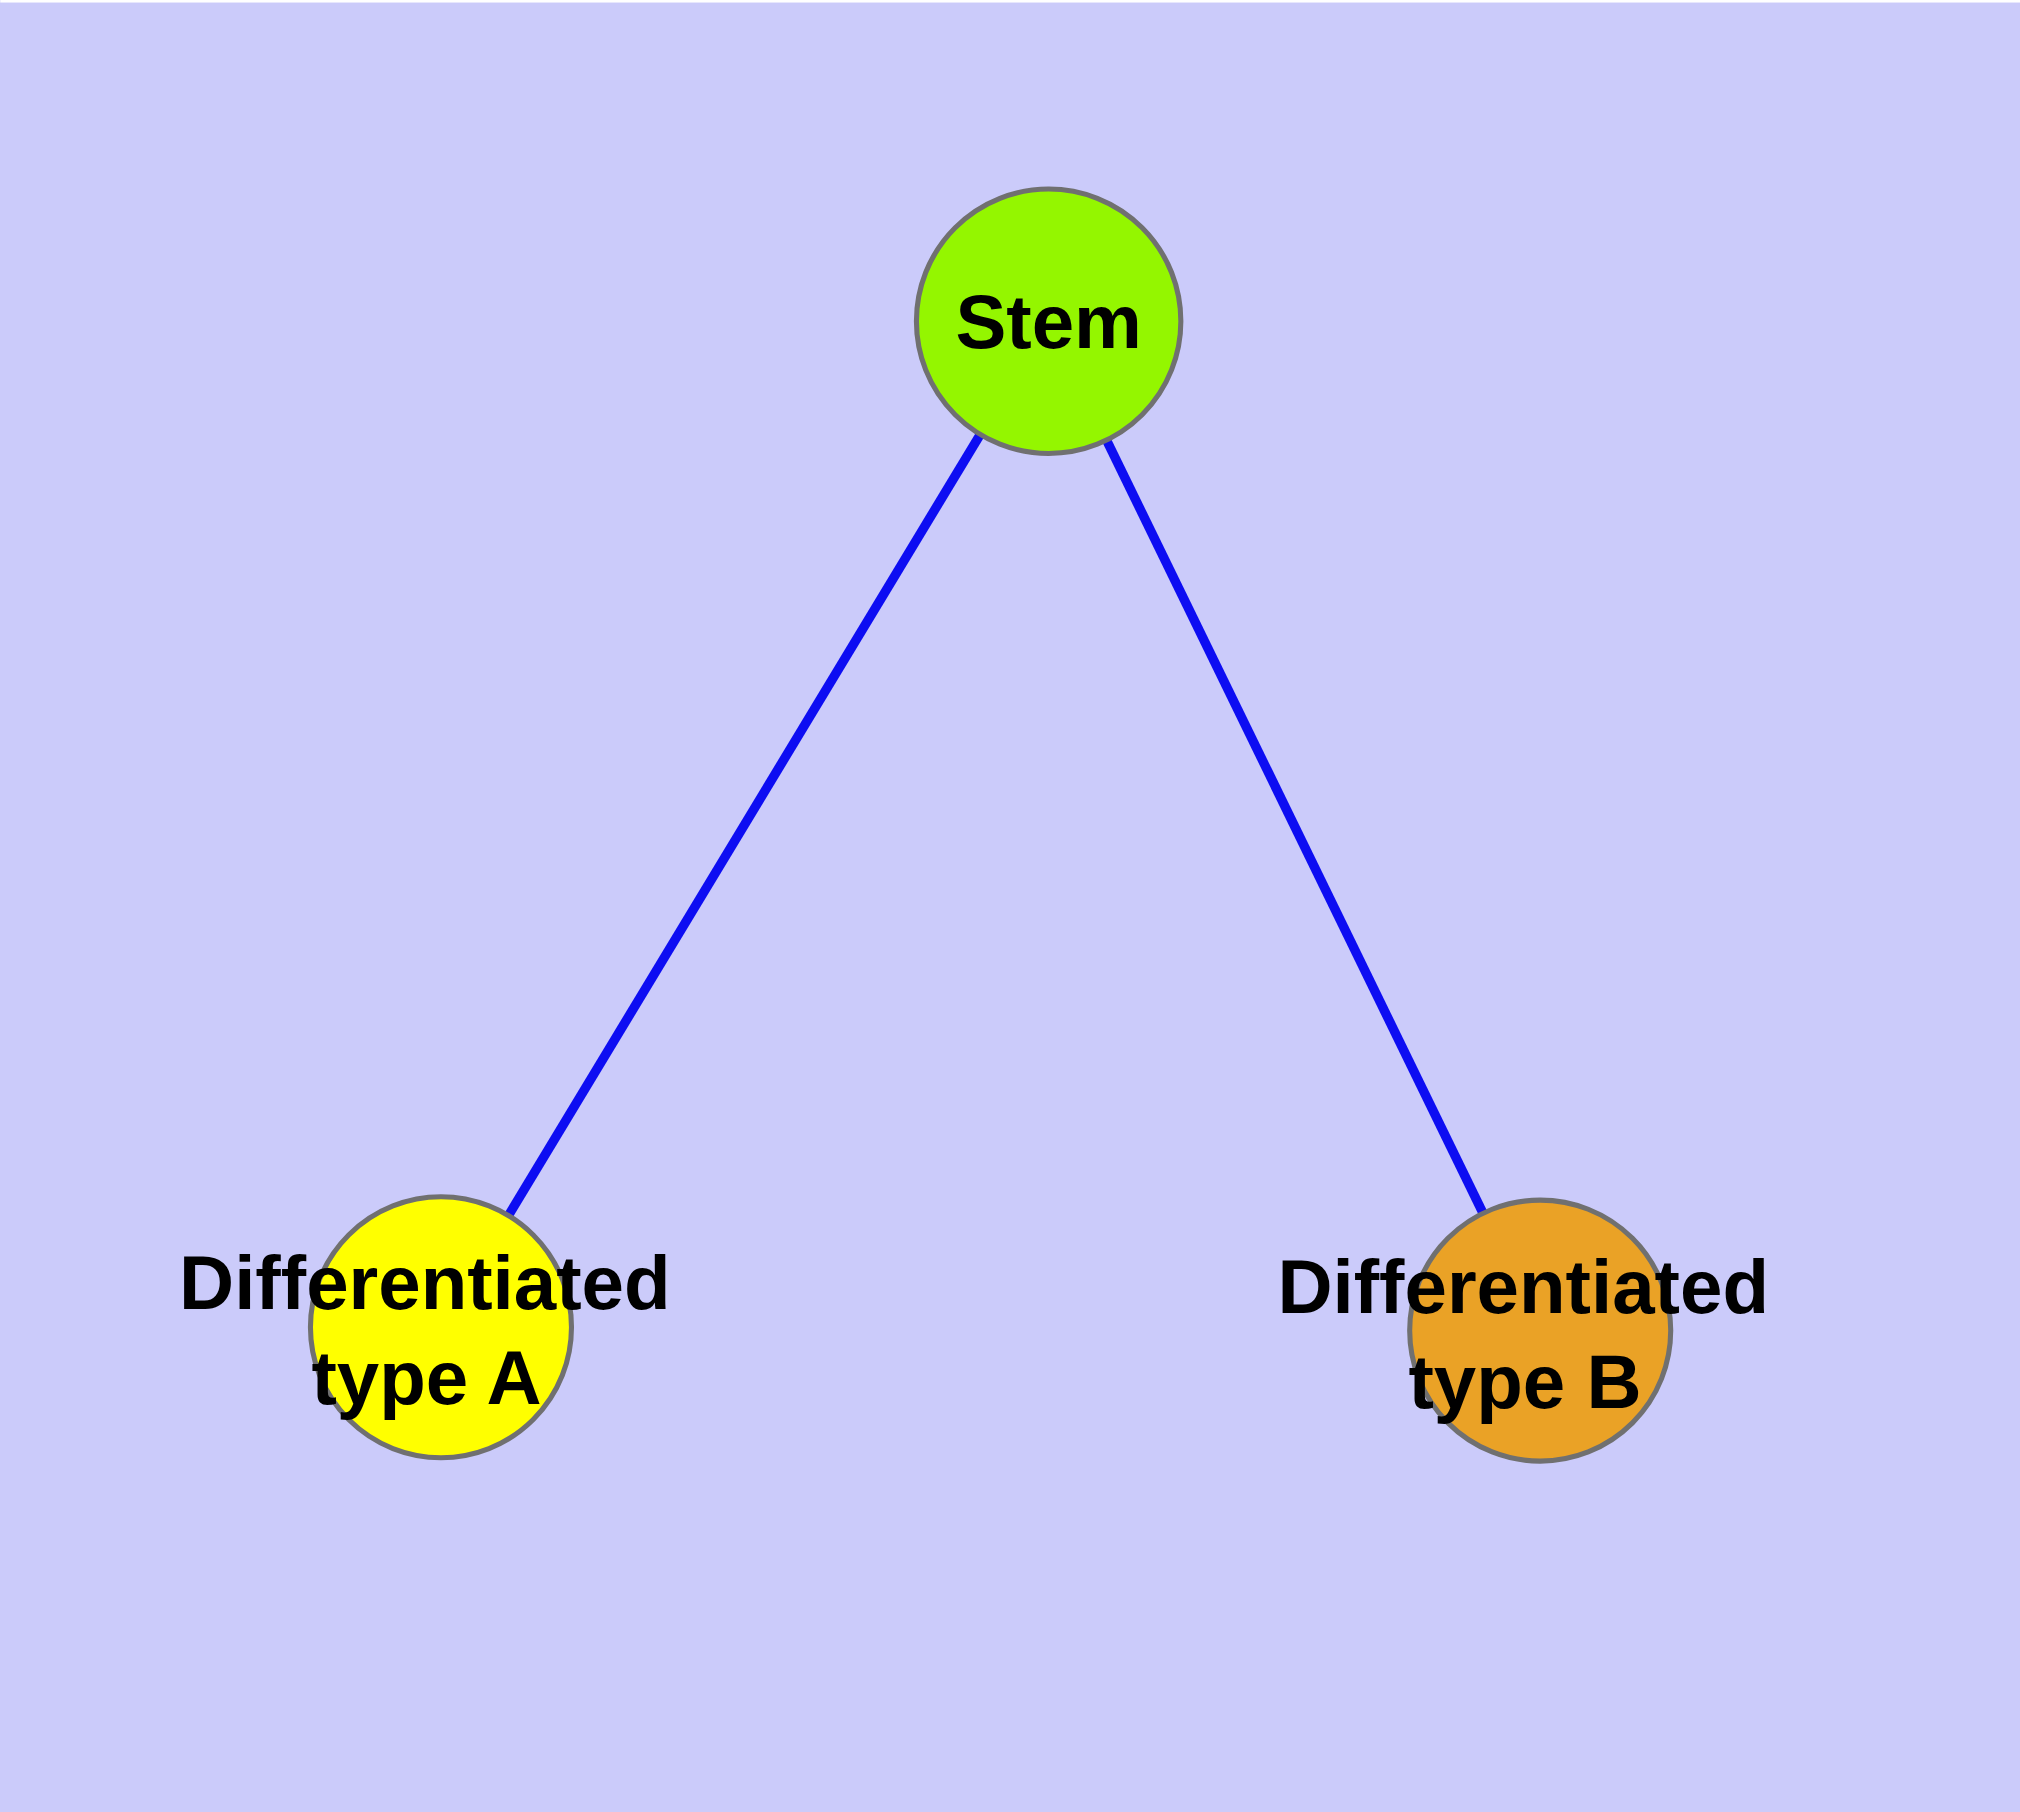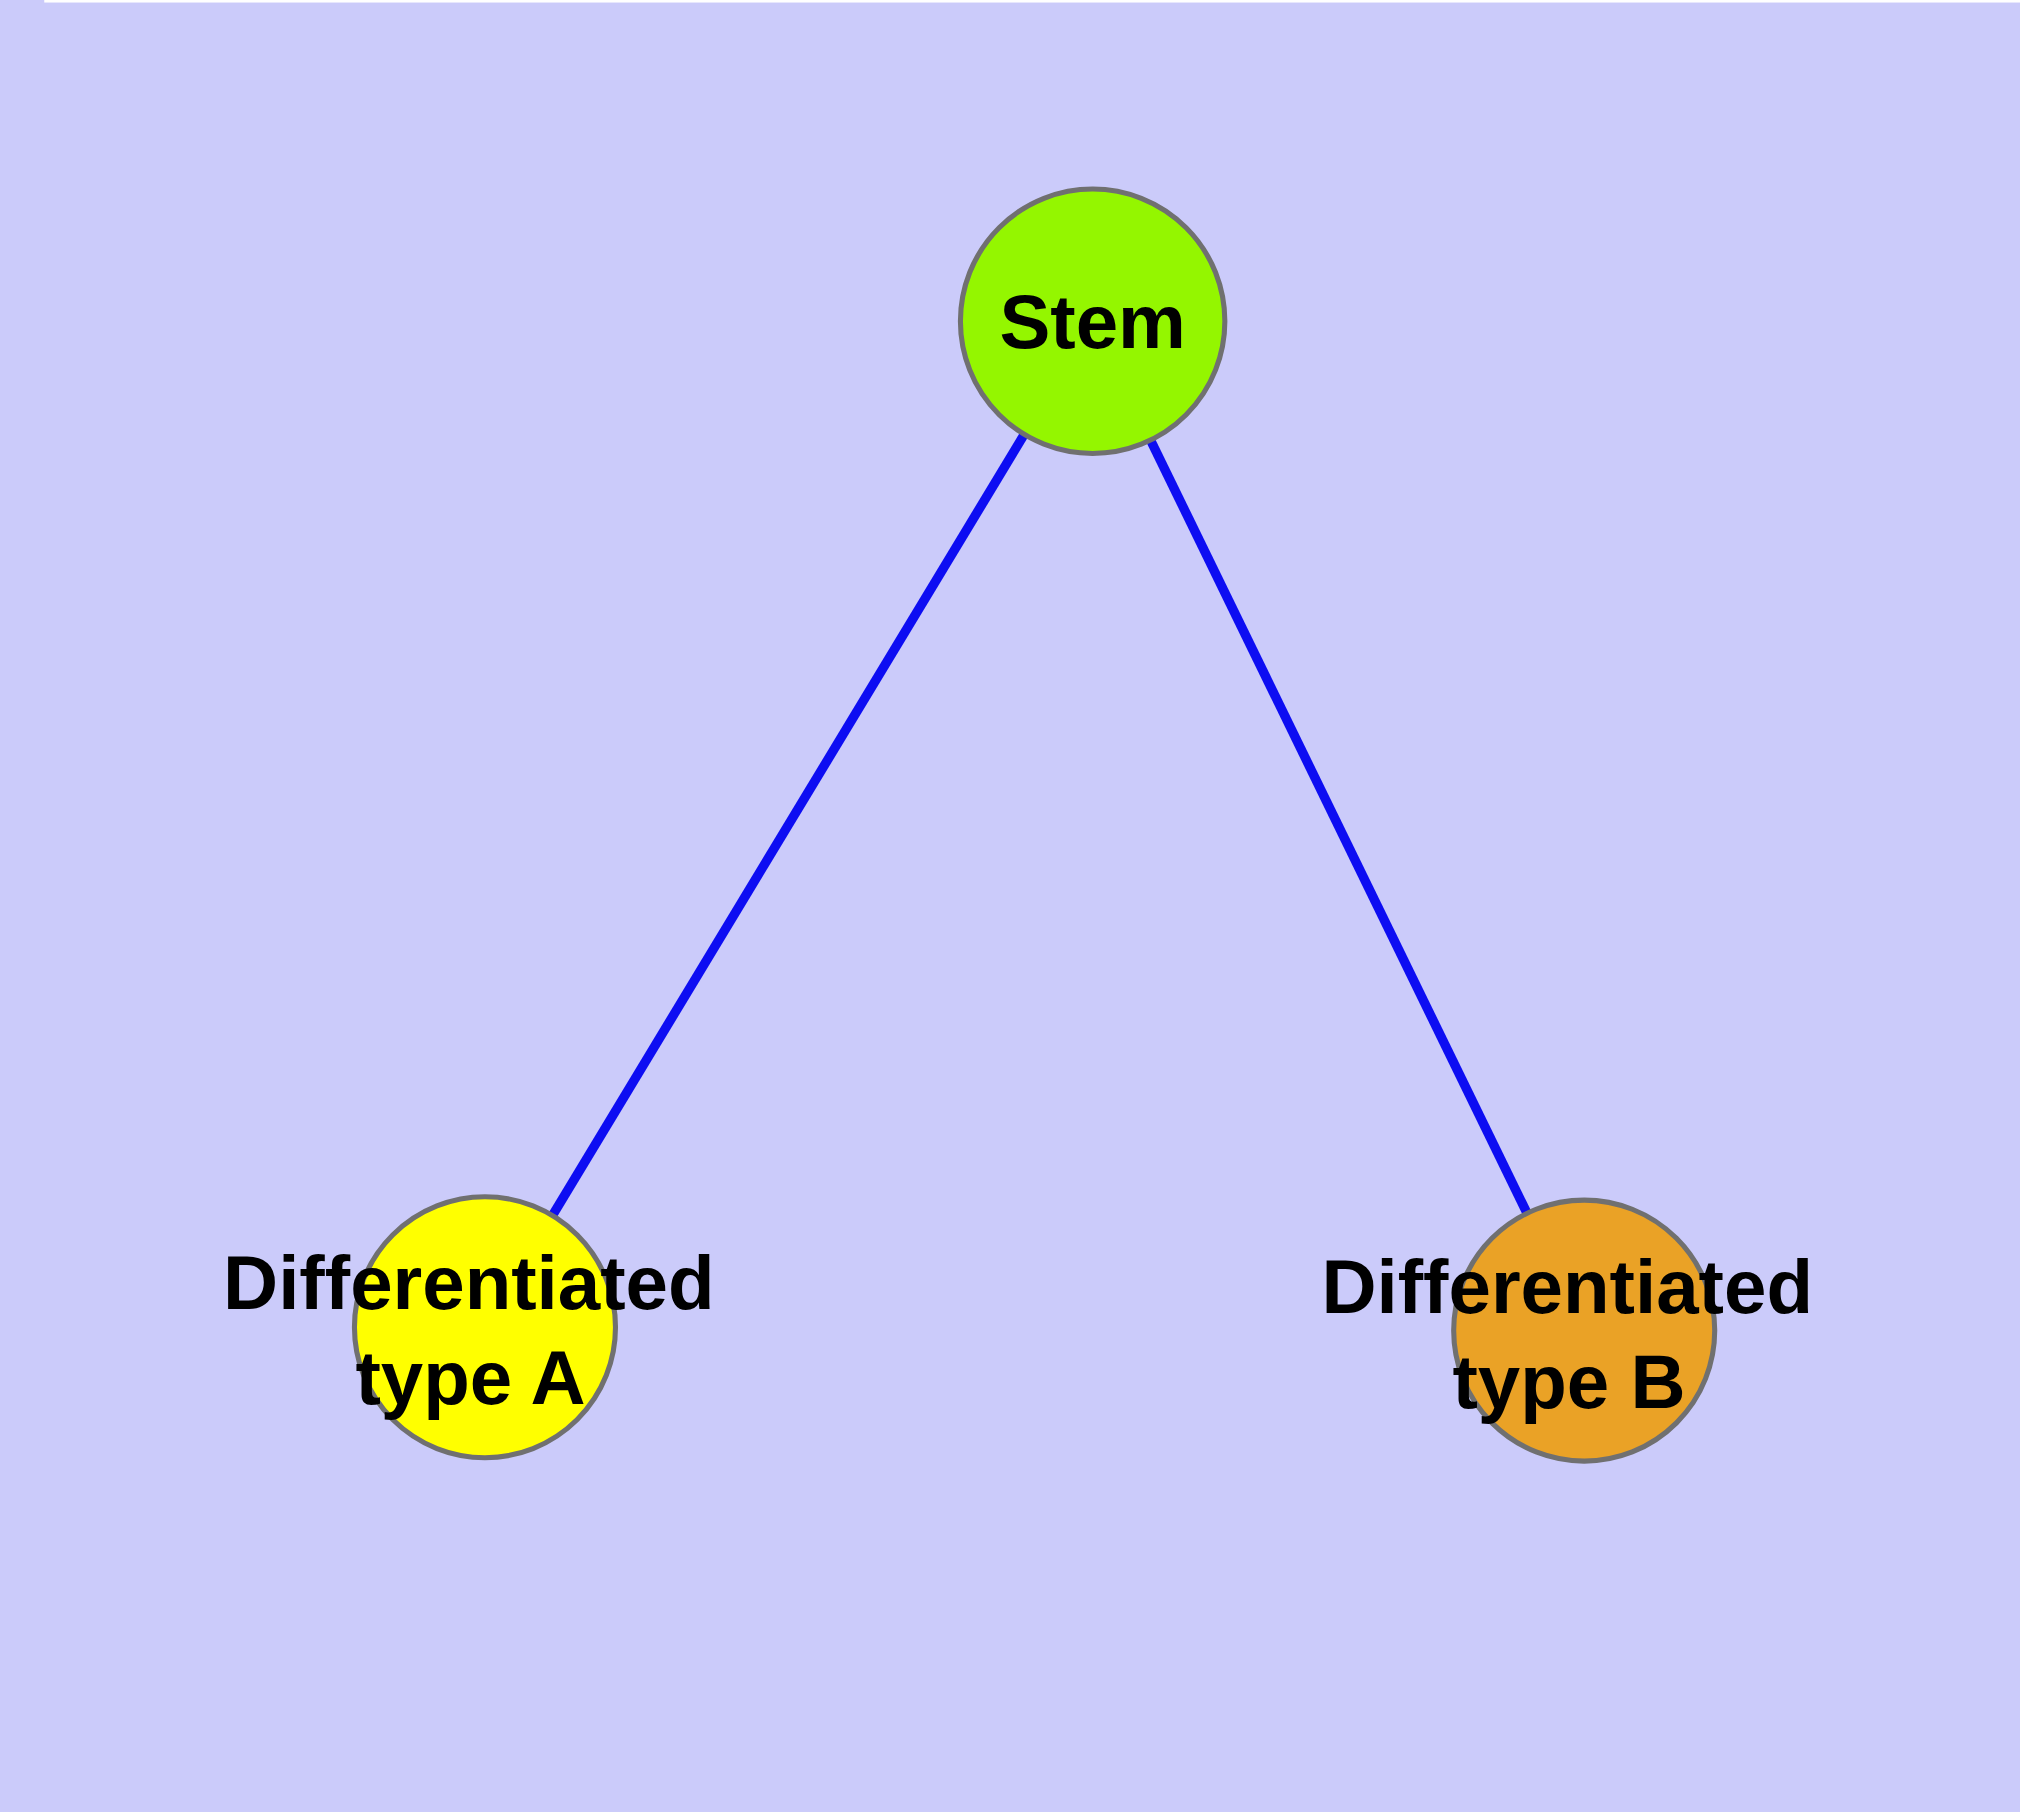--- a/index.html
+++ b/index.html
@@ -7,21 +7,20 @@
     padding: 0;
     width: 2021px;
     height: 1812px;
     overflow: hidden;
     background: #CBCBFA;
   }
   .canvas-wrap {
     position: relative;
     width: 1693px;
     height: 1812px;
-    margin-left: 44px;
   }
   svg { display: block; }
   .edge {
     stroke-width: 11;
     stroke-linecap: butt;
     fill: none;
   }
   .node-circle {
     stroke-width: 6;
   }

